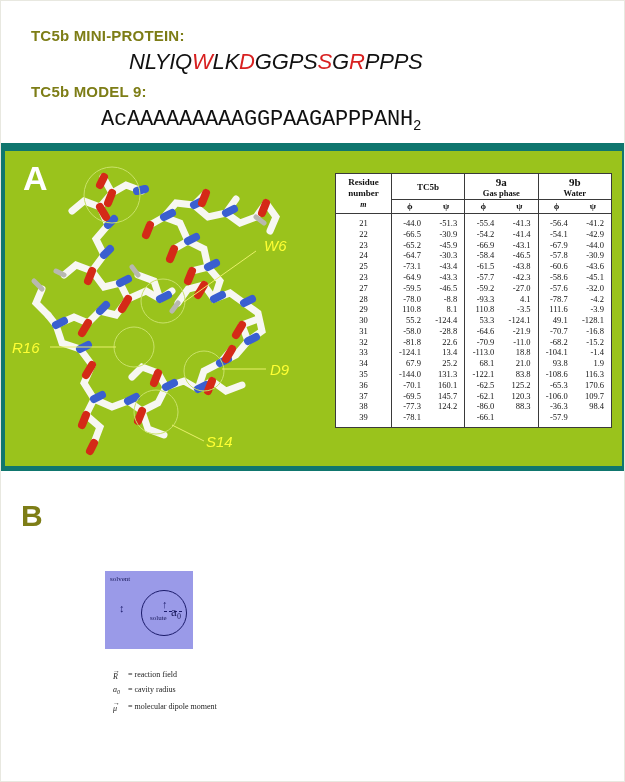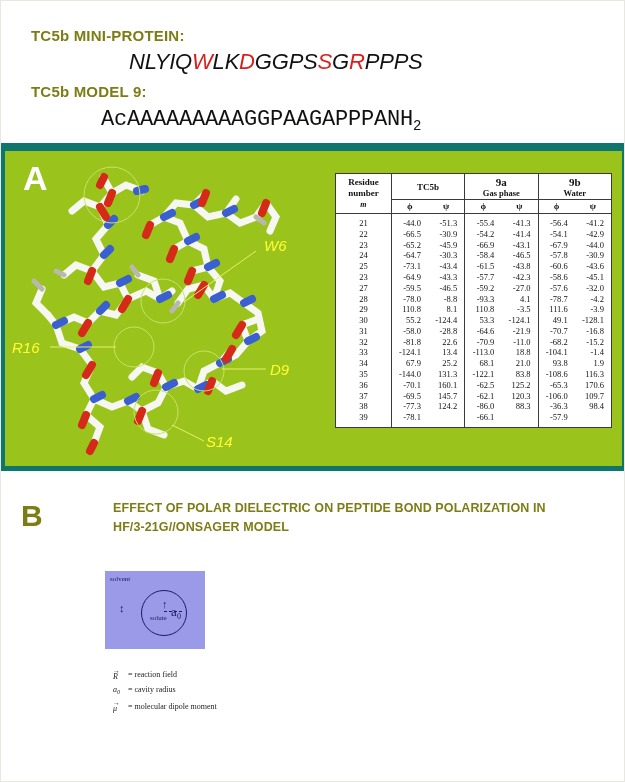--- a/index.html
+++ b/index.html
@@ -189,21 +189,21 @@
     font-weight: bold;
     color: #7d7d16;
     line-height: 1.55;
     letter-spacing: 0.1px;
   }
 
   
   #onsager {
     position: absolute;
     left: 104px; top: 100px;
-    width: 100px;
+    width: 88px;
     height: 78px;
     background: #9a9ae8;
   }
   #onsager .solvent-txt {
     position: absolute;
     left: 5px; top: 4px;
     font-family: "Liberation Serif", serif;
     font-size: 7px;
     color: #1a1a5a;
   }
@@ -616,21 +616,20 @@
               <td class="grp">-57.9</td>
               <td></td>
             </tr>
           </tbody>
       </table>
     </div>
   </div>
 
   <div id="panel-b">
     <div id="panel-b-letter">B</div>
-    <div id="panel-b-title">EFFECT OF POLAR DIELECTRIC ON PEPTIDE BOND POLARIZATION IN HF/3-21G//ONSAGER MODEL</div>
 
     <div id="onsager">
       <div class="solvent-txt">solvent</div>
       <div class="cavity"></div>
       <div class="arr-R">↕</div>
       <div class="arr-mu">↑</div>
       <div class="a0-dash"></div>
       <div class="a0-txt">a₀</div>
       <div class="solute-txt">solute</div>
     </div>

